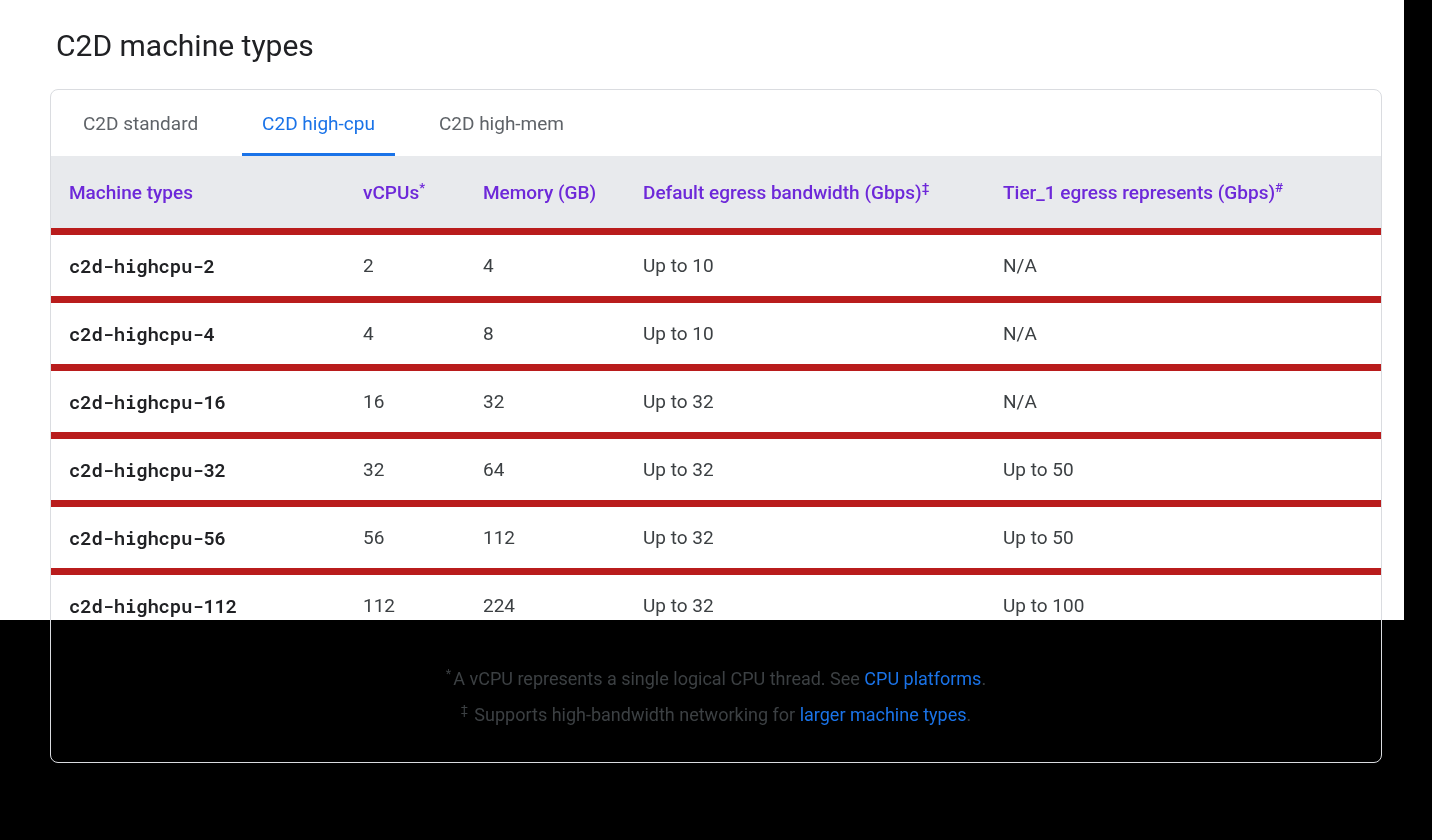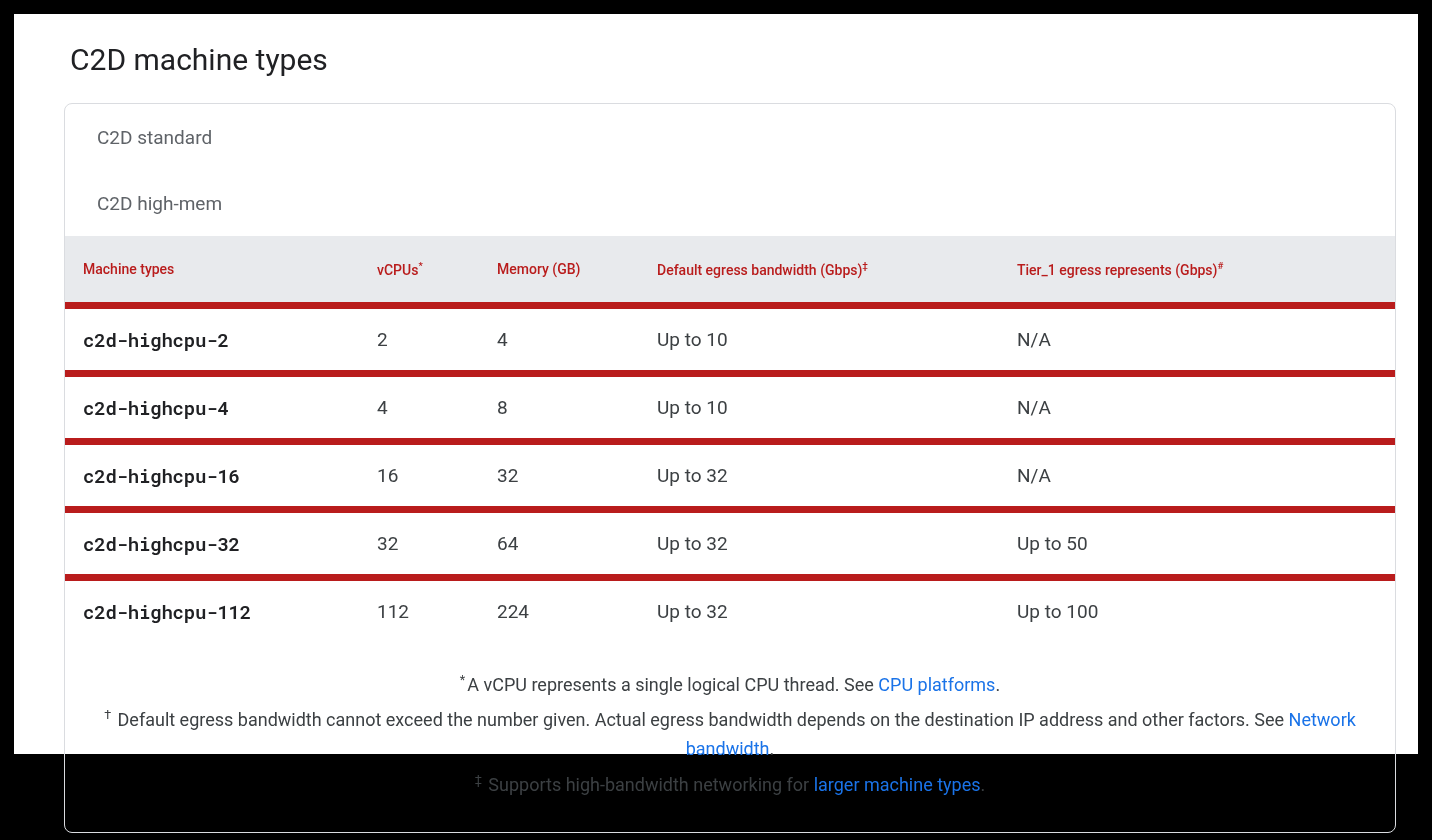--- a/index.html
+++ b/index.html
@@ -7,41 +7,40 @@
     margin: 0;
     padding: 0;
     background: #000;
     font-family: "Google Sans", Roboto, "Helvetica Neue", Arial, sans-serif;
     color: #202124;
     width: 1432px;
     height: 840px;
   }
   .page {
     background: #fff;
-    margin: 14px;
+    margin: 0;
     width: 1404px;
-    height: 740px;
+    height: 620px;
     padding: 20px 22px 30px 50px;
   }
   .page-title {
     font-size: 30px;
     font-weight: 400;
     color: #202124;
     margin: 8px 0 26px 6px;
   }
   .card {
     border: 1px solid #dadce0;
     border-radius: 8px;
     overflow: hidden;
   }
   .tabs {
     display: flex;
     padding: 0 12px;
     border-bottom: 0;
-    flex-direction: column;
   }
   .tab {
     padding: 22px 20px 18px 20px;
     font-size: 19px;
     color: #5f6368;
     cursor: pointer;
     border-bottom: 3px solid transparent;
     margin-right: 24px;
   }
   .tab.active {
@@ -51,23 +50,23 @@
   table {
     width: 100%;
     border-collapse: collapse;
   }
   thead tr {
     background: #e8eaed;
   }
   th {
     text-align: left;
     font-weight: 500;
-    font-size: 14px;
+    font-size: 19px;
     padding: 24px 12px;
-    color: #b91c1c;
+    color: #6d28d9;
   }
   th.col-name { padding-left: 18px; width: 300px;}
   th.col-vcpu { width: 120px; }
   th.col-mem { width: 160px; }
   th.col-eg { width: 360px; }
   th.col-t1 { }
   tbody td {
     padding: 18px 12px;
     font-size: 19px;
     color: #3c4043;
@@ -97,20 +96,21 @@
 </style>
 </head>
 <body>
 
 <div class="page">
   <h1 class="page-title">C2D machine types</h1>
 
   <div class="card">
     <div class="tabs">
       <div class="tab">C2D standard</div>
+      <div class="tab active">C2D high-cpu</div>
       <div class="tab">C2D high-mem</div>
     </div>
 
     <table>
       <thead>
         <tr>
           <th class="col-name">Machine types</th>
           <th class="col-vcpu">
             <span>vCPUs</span><span class="sup">*</span>
           </th>
@@ -146,34 +146,38 @@
           <td>N/A</td>
         </tr>
         <tr>
           <td class="name">c2d-highcpu-32</td>
           <td>32</td>
           <td>64</td>
           <td>Up to 32</td>
           <td>Up to 50</td>
         </tr>
         <tr>
+          <td class="name">c2d-highcpu-56</td>
+          <td>56</td>
+          <td>112</td>
+          <td>Up to 32</td>
+          <td>Up to 50</td>
+        </tr>
+        <tr>
           <td class="name">c2d-highcpu-112</td>
           <td>112</td>
           <td>224</td>
           <td>Up to 32</td>
           <td>Up to 100</td>
         </tr>
       </tbody>
     </table>
 
     <div class="footnotes">
       <p>
         <span class="sup">*</span><span>A vCPU represents a single logical CPU thread. See </span><a class="link">CPU platforms</a><span>.</span>
       </p>
       <p>
-        <span class="sup">†</span><span> Default egress bandwidth cannot exceed the number given. Actual egress bandwidth depends on the destination IP address and other factors. See </span><a class="link">Network bandwidth</a><span>.</span>
-      </p>
-      <p>
         <span class="sup">‡</span><span> Supports high-bandwidth networking for </span><a class="link">larger machine types</a><span>.</span>
       </p>
     </div>
   </div>
 </div>
 
 </body></html>

